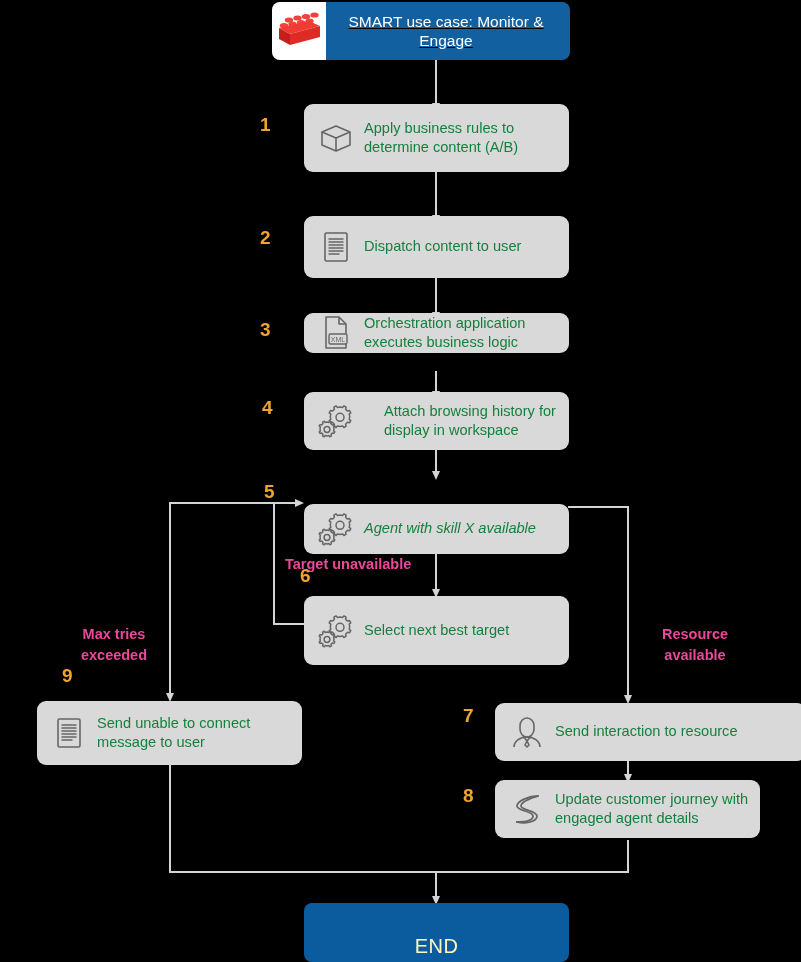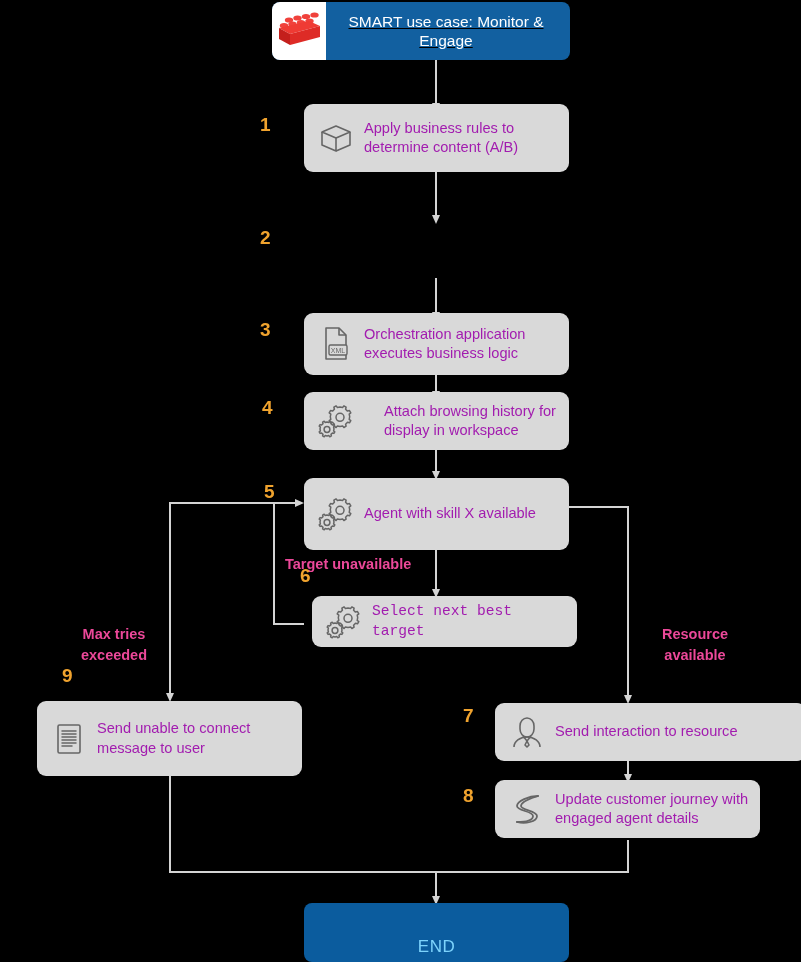--- a/index.html
+++ b/index.html
@@ -75,22 +75,22 @@
     top: 903px;
     width: 265px;
     height: 59px;
     background: #0b5c9e;
     border-radius: 8px;
     display: flex;
     align-items: center;
     justify-content: center;
   }
   .end-label {
-    color: #7dd3fc;
-    font-size: 17px;
+    color: #fef9c3;
+    font-size: 20px;
     letter-spacing: 0.5px;
     margin-top: 28px;
   }
 
   
   .pbox {
     position: absolute;
     background: #d9d9d9;
     border-radius: 9px;
     box-sizing: border-box;
@@ -102,21 +102,21 @@
     flex: 0 0 auto;
     width: 40px;
     height: 40px;
     display: flex;
     align-items: center;
     justify-content: center;
     margin-right: 8px;
   }
   .pbox .ptext {
     flex: 1 1 auto;
-    color: #a21caf;
+    color: #15803d;
     font-size: 14.6px;
     line-height: 1.32;
     padding-right: 8px;
   }
 
   
   .stepnum {
     position: absolute;
     color: #f0a32e;
     font-weight: bold;
@@ -208,94 +208,110 @@
       <svg width="34" height="34" viewBox="0 0 34 34" xmlns="http://www.w3.org/2000/svg" fill="none" stroke="#666666" stroke-width="1.6" stroke-linejoin="round">
         <path d="M3,11 L17,5 L31,11 L17,17 z"></path>
         <path d="M3,11 L3,24 L17,30 L17,17"></path>
         <path d="M31,11 L31,24 L17,30"></path>
       </svg>
     </div>
     <div class="ptext">Apply business rules to determine content (A/B)</div>
   </div>
 
   <div class="stepnum" style="left:260px; top:228px;">2</div>
-
-  <div class="stepnum" style="left:260px; top:320px;">3</div>
-  <div class="pbox" style="left:304px; top:313px; width:265px; height:62px;">
-    <div class="pic">
-      <svg width="30" height="36" viewBox="0 0 30 36" xmlns="http://www.w3.org/2000/svg">
-        <path d="M5,2 L18,2 L25,9 L25,33 L5,33 z" fill="none" stroke="#666666" stroke-width="1.6" stroke-linejoin="round"></path>
-        <path d="M18,2 L18,9 L25,9" fill="none" stroke="#666666" stroke-width="1.6" stroke-linejoin="round"></path>
-        <rect x="8" y="19" width="18" height="10" rx="1.5" fill="#d9d9d9" stroke="#666666" stroke-width="1.4"></rect>
-        <text x="17" y="27" font-family="Liberation Sans, sans-serif" font-size="7" fill="#666666" text-anchor="middle">XML</text>
-      </svg>
-    </div>
-    <div class="ptext">Orchestration application executes business logic</div>
-  </div>
-
-  <div class="stepnum" style="left:262px; top:398px;">4</div>
-  <div class="pbox" style="left:304px; top:392px; width:265px; height:58px;gap:20px;">
-    <div class="pic">
-      <svg width="36" height="34" viewBox="0 0 36 34" xmlns="http://www.w3.org/2000/svg" fill="none" stroke="#666666" stroke-width="1.5" stroke-linejoin="round">
-        <path d="M22,3 l2.6,0.5 l1.3,-1.6 l2.2,1.3 l-0.5,2 l1.9,1.9 l2,-0.5 l1.3,2.2 l-1.6,1.3 l0.5,2.6 l-0.5,2.6 l1.6,1.3 l-1.3,2.2 l-2,-0.5 l-1.9,1.9 l0.5,2 l-2.2,1.3 l-1.3,-1.6 l-2.6,0.5 l-2.6,-0.5 l-1.3,1.6 l-2.2,-1.3 l0.5,-2 l-1.9,-1.9 l-2,0.5 l-1.3,-2.2 l1.6,-1.3 l-0.5,-2.6 l0.5,-2.6 l-1.6,-1.3 l1.3,-2.2 l2,0.5 l1.9,-1.9 l-0.5,-2 l2.2,-1.3 l1.3,1.6 z"></path>
-        <circle cx="22" cy="13.3" r="4"></circle>
-        <path d="M9,18 l1.9,0.4 l0.9,-1.2 l1.6,0.9 l-0.4,1.5 l1.4,1.4 l1.5,-0.4 l0.9,1.6 l-1.2,0.9 l0.4,1.9 l-0.4,1.9 l1.2,0.9 l-0.9,1.6 l-1.5,-0.4 l-1.4,1.4 l0.4,1.5 l-1.6,0.9 l-0.9,-1.2 l-1.9,0.4 l-1.9,-0.4 l-0.9,1.2 l-1.6,-0.9 l0.4,-1.5 l-1.4,-1.4 l-1.5,0.4 l-0.9,-1.6 l1.2,-0.9 l-0.4,-1.9 l0.4,-1.9 l-1.2,-0.9 l0.9,-1.6 l1.5,0.4 l1.4,-1.4 l-0.4,-1.5 l1.6,-0.9 l0.9,1.2 z"></path>
-        <circle cx="9" cy="25.5" r="2.9"></circle>
-      </svg>
-    </div>
-    <div class="ptext">Attach browsing history for display in workspace</div>
-  </div>
-
-  <div class="stepnum" style="left:264px; top:482px;">5</div>
-  <div class="pbox" style="left:304px; top:478px; width:265px; height:72px;">
-    <div class="pic">
-      <svg width="36" height="34" viewBox="0 0 36 34" xmlns="http://www.w3.org/2000/svg" fill="none" stroke="#666666" stroke-width="1.5" stroke-linejoin="round">
-        <path d="M22,3 l2.6,0.5 l1.3,-1.6 l2.2,1.3 l-0.5,2 l1.9,1.9 l2,-0.5 l1.3,2.2 l-1.6,1.3 l0.5,2.6 l-0.5,2.6 l1.6,1.3 l-1.3,2.2 l-2,-0.5 l-1.9,1.9 l0.5,2 l-2.2,1.3 l-1.3,-1.6 l-2.6,0.5 l-2.6,-0.5 l-1.3,1.6 l-2.2,-1.3 l0.5,-2 l-1.9,-1.9 l-2,0.5 l-1.3,-2.2 l1.6,-1.3 l-0.5,-2.6 l0.5,-2.6 l-1.6,-1.3 l1.3,-2.2 l2,0.5 l1.9,-1.9 l-0.5,-2 l2.2,-1.3 l1.3,1.6 z"></path>
-        <circle cx="22" cy="13.3" r="4"></circle>
-        <path d="M9,18 l1.9,0.4 l0.9,-1.2 l1.6,0.9 l-0.4,1.5 l1.4,1.4 l1.5,-0.4 l0.9,1.6 l-1.2,0.9 l0.4,1.9 l-0.4,1.9 l1.2,0.9 l-0.9,1.6 l-1.5,-0.4 l-1.4,1.4 l0.4,1.5 l-1.6,0.9 l-0.9,-1.2 l-1.9,0.4 l-1.9,-0.4 l-0.9,1.2 l-1.6,-0.9 l0.4,-1.5 l-1.4,-1.4 l-1.5,0.4 l-0.9,-1.6 l1.2,-0.9 l-0.4,-1.9 l0.4,-1.9 l-1.2,-0.9 l0.9,-1.6 l1.5,0.4 l1.4,-1.4 l-0.4,-1.5 l1.6,-0.9 l0.9,1.2 z"></path>
-        <circle cx="9" cy="25.5" r="2.9"></circle>
-      </svg>
-    </div>
-    <div class="ptext">Agent with skill X available</div>
-  </div>
-
-  <div class="edgelabel" style="left:285px; top:554px; width:150px;">Target unavailable</div>
-
-  <div class="stepnum" style="left:300px; top:566px;">6</div>
-  <div class="pbox" style="left:312px; top:596px; width:265px; height:51px;font-family:Liberation Mono, monospace;">
-    <div class="pic">
-      <svg width="36" height="34" viewBox="0 0 36 34" xmlns="http://www.w3.org/2000/svg" fill="none" stroke="#666666" stroke-width="1.5" stroke-linejoin="round">
-        <path d="M22,3 l2.6,0.5 l1.3,-1.6 l2.2,1.3 l-0.5,2 l1.9,1.9 l2,-0.5 l1.3,2.2 l-1.6,1.3 l0.5,2.6 l-0.5,2.6 l1.6,1.3 l-1.3,2.2 l-2,-0.5 l-1.9,1.9 l0.5,2 l-2.2,1.3 l-1.3,-1.6 l-2.6,0.5 l-2.6,-0.5 l-1.3,1.6 l-2.2,-1.3 l0.5,-2 l-1.9,-1.9 l-2,0.5 l-1.3,-2.2 l1.6,-1.3 l-0.5,-2.6 l0.5,-2.6 l-1.6,-1.3 l1.3,-2.2 l2,0.5 l1.9,-1.9 l-0.5,-2 l2.2,-1.3 l1.3,1.6 z"></path>
-        <circle cx="22" cy="13.3" r="4"></circle>
-        <path d="M9,18 l1.9,0.4 l0.9,-1.2 l1.6,0.9 l-0.4,1.5 l1.4,1.4 l1.5,-0.4 l0.9,1.6 l-1.2,0.9 l0.4,1.9 l-0.4,1.9 l1.2,0.9 l-0.9,1.6 l-1.5,-0.4 l-1.4,1.4 l0.4,1.5 l-1.6,0.9 l-0.9,-1.2 l-1.9,0.4 l-1.9,-0.4 l-0.9,1.2 l-1.6,-0.9 l0.4,-1.5 l-1.4,-1.4 l-1.5,0.4 l-0.9,-1.6 l1.2,-0.9 l-0.4,-1.9 l0.4,-1.9 l-1.2,-0.9 l0.9,-1.6 l1.5,0.4 l1.4,-1.4 l-0.4,-1.5 l1.6,-0.9 l0.9,1.2 z"></path>
-        <circle cx="9" cy="25.5" r="2.9"></circle>
-      </svg>
-    </div>
-    <div class="ptext">Select next best target</div>
-  </div>
-
-  <div class="edgelabel center" style="left:645px; top:624px; width:100px;">Resource available</div>
-
-  <div class="edgelabel center" style="left:60px; top:624px; width:108px;">Max tries exceeded</div>
-
-  <div class="stepnum" style="left:62px; top:666px;">9</div>
-  <div class="pbox" style="left:37px; top:701px; width:265px; height:75px;">
+  <div class="pbox" style="left:304px; top:216px; width:265px; height:62px;">
     <div class="pic">
       <svg width="30" height="34" viewBox="0 0 30 34" xmlns="http://www.w3.org/2000/svg">
         <rect x="4" y="3" width="22" height="28" rx="1.5" fill="none" stroke="#666666" stroke-width="1.6"></rect>
         <g stroke="#666666" stroke-width="1.5" stroke-linecap="round">
           <line x1="8" y1="9" x2="22" y2="9"></line>
           <line x1="8" y1="12" x2="22" y2="12"></line>
           <line x1="8" y1="15" x2="22" y2="15"></line>
           <line x1="8" y1="18" x2="22" y2="18"></line>
           <line x1="8" y1="21" x2="22" y2="21"></line>
           <line x1="8" y1="24" x2="18" y2="24"></line>
         </g>
       </svg>
     </div>
+    <div class="ptext">Dispatch content to user</div>
+  </div>
+
+  <div class="stepnum" style="left:260px; top:320px;">3</div>
+  <div class="pbox" style="left:304px; top:313px; width:265px; height:40px;">
+    <div class="pic">
+      <svg width="30" height="36" viewBox="0 0 30 36" xmlns="http://www.w3.org/2000/svg">
+        <path d="M5,2 L18,2 L25,9 L25,33 L5,33 z" fill="none" stroke="#666666" stroke-width="1.6" stroke-linejoin="round"></path>
+        <path d="M18,2 L18,9 L25,9" fill="none" stroke="#666666" stroke-width="1.6" stroke-linejoin="round"></path>
+        <rect x="8" y="19" width="18" height="10" rx="1.5" fill="#d9d9d9" stroke="#666666" stroke-width="1.4"></rect>
+        <text x="17" y="27" font-family="Liberation Sans, sans-serif" font-size="7" fill="#666666" text-anchor="middle">XML</text>
+      </svg>
+    </div>
+    <div class="ptext">Orchestration application executes business logic</div>
+  </div>
+
+  <div class="stepnum" style="left:262px; top:398px;">4</div>
+  <div class="pbox" style="left:304px; top:392px; width:265px; height:58px;gap:20px;">
+    <div class="pic">
+      <svg width="36" height="34" viewBox="0 0 36 34" xmlns="http://www.w3.org/2000/svg" fill="none" stroke="#666666" stroke-width="1.5" stroke-linejoin="round">
+        <path d="M22,3 l2.6,0.5 l1.3,-1.6 l2.2,1.3 l-0.5,2 l1.9,1.9 l2,-0.5 l1.3,2.2 l-1.6,1.3 l0.5,2.6 l-0.5,2.6 l1.6,1.3 l-1.3,2.2 l-2,-0.5 l-1.9,1.9 l0.5,2 l-2.2,1.3 l-1.3,-1.6 l-2.6,0.5 l-2.6,-0.5 l-1.3,1.6 l-2.2,-1.3 l0.5,-2 l-1.9,-1.9 l-2,0.5 l-1.3,-2.2 l1.6,-1.3 l-0.5,-2.6 l0.5,-2.6 l-1.6,-1.3 l1.3,-2.2 l2,0.5 l1.9,-1.9 l-0.5,-2 l2.2,-1.3 l1.3,1.6 z"></path>
+        <circle cx="22" cy="13.3" r="4"></circle>
+        <path d="M9,18 l1.9,0.4 l0.9,-1.2 l1.6,0.9 l-0.4,1.5 l1.4,1.4 l1.5,-0.4 l0.9,1.6 l-1.2,0.9 l0.4,1.9 l-0.4,1.9 l1.2,0.9 l-0.9,1.6 l-1.5,-0.4 l-1.4,1.4 l0.4,1.5 l-1.6,0.9 l-0.9,-1.2 l-1.9,0.4 l-1.9,-0.4 l-0.9,1.2 l-1.6,-0.9 l0.4,-1.5 l-1.4,-1.4 l-1.5,0.4 l-0.9,-1.6 l1.2,-0.9 l-0.4,-1.9 l0.4,-1.9 l-1.2,-0.9 l0.9,-1.6 l1.5,0.4 l1.4,-1.4 l-0.4,-1.5 l1.6,-0.9 l0.9,1.2 z"></path>
+        <circle cx="9" cy="25.5" r="2.9"></circle>
+      </svg>
+    </div>
+    <div class="ptext">Attach browsing history for display in workspace</div>
+  </div>
+
+  <div class="stepnum" style="left:264px; top:482px;">5</div>
+  <div class="pbox" style="left:304px; top:504px; width:265px; height:50px;font-style:italic;">
+    <div class="pic">
+      <svg width="36" height="34" viewBox="0 0 36 34" xmlns="http://www.w3.org/2000/svg" fill="none" stroke="#666666" stroke-width="1.5" stroke-linejoin="round">
+        <path d="M22,3 l2.6,0.5 l1.3,-1.6 l2.2,1.3 l-0.5,2 l1.9,1.9 l2,-0.5 l1.3,2.2 l-1.6,1.3 l0.5,2.6 l-0.5,2.6 l1.6,1.3 l-1.3,2.2 l-2,-0.5 l-1.9,1.9 l0.5,2 l-2.2,1.3 l-1.3,-1.6 l-2.6,0.5 l-2.6,-0.5 l-1.3,1.6 l-2.2,-1.3 l0.5,-2 l-1.9,-1.9 l-2,0.5 l-1.3,-2.2 l1.6,-1.3 l-0.5,-2.6 l0.5,-2.6 l-1.6,-1.3 l1.3,-2.2 l2,0.5 l1.9,-1.9 l-0.5,-2 l2.2,-1.3 l1.3,1.6 z"></path>
+        <circle cx="22" cy="13.3" r="4"></circle>
+        <path d="M9,18 l1.9,0.4 l0.9,-1.2 l1.6,0.9 l-0.4,1.5 l1.4,1.4 l1.5,-0.4 l0.9,1.6 l-1.2,0.9 l0.4,1.9 l-0.4,1.9 l1.2,0.9 l-0.9,1.6 l-1.5,-0.4 l-1.4,1.4 l0.4,1.5 l-1.6,0.9 l-0.9,-1.2 l-1.9,0.4 l-1.9,-0.4 l-0.9,1.2 l-1.6,-0.9 l0.4,-1.5 l-1.4,-1.4 l-1.5,0.4 l-0.9,-1.6 l1.2,-0.9 l-0.4,-1.9 l0.4,-1.9 l-1.2,-0.9 l0.9,-1.6 l1.5,0.4 l1.4,-1.4 l-0.4,-1.5 l1.6,-0.9 l0.9,1.2 z"></path>
+        <circle cx="9" cy="25.5" r="2.9"></circle>
+      </svg>
+    </div>
+    <div class="ptext">Agent with skill X available</div>
+  </div>
+
+  <div class="edgelabel" style="left:285px; top:554px; width:150px;">Target unavailable</div>
+
+  <div class="stepnum" style="left:300px; top:566px;">6</div>
+  <div class="pbox" style="left:304px; top:596px; width:265px; height:69px;">
+    <div class="pic">
+      <svg width="36" height="34" viewBox="0 0 36 34" xmlns="http://www.w3.org/2000/svg" fill="none" stroke="#666666" stroke-width="1.5" stroke-linejoin="round">
+        <path d="M22,3 l2.6,0.5 l1.3,-1.6 l2.2,1.3 l-0.5,2 l1.9,1.9 l2,-0.5 l1.3,2.2 l-1.6,1.3 l0.5,2.6 l-0.5,2.6 l1.6,1.3 l-1.3,2.2 l-2,-0.5 l-1.9,1.9 l0.5,2 l-2.2,1.3 l-1.3,-1.6 l-2.6,0.5 l-2.6,-0.5 l-1.3,1.6 l-2.2,-1.3 l0.5,-2 l-1.9,-1.9 l-2,0.5 l-1.3,-2.2 l1.6,-1.3 l-0.5,-2.6 l0.5,-2.6 l-1.6,-1.3 l1.3,-2.2 l2,0.5 l1.9,-1.9 l-0.5,-2 l2.2,-1.3 l1.3,1.6 z"></path>
+        <circle cx="22" cy="13.3" r="4"></circle>
+        <path d="M9,18 l1.9,0.4 l0.9,-1.2 l1.6,0.9 l-0.4,1.5 l1.4,1.4 l1.5,-0.4 l0.9,1.6 l-1.2,0.9 l0.4,1.9 l-0.4,1.9 l1.2,0.9 l-0.9,1.6 l-1.5,-0.4 l-1.4,1.4 l0.4,1.5 l-1.6,0.9 l-0.9,-1.2 l-1.9,0.4 l-1.9,-0.4 l-0.9,1.2 l-1.6,-0.9 l0.4,-1.5 l-1.4,-1.4 l-1.5,0.4 l-0.9,-1.6 l1.2,-0.9 l-0.4,-1.9 l0.4,-1.9 l-1.2,-0.9 l0.9,-1.6 l1.5,0.4 l1.4,-1.4 l-0.4,-1.5 l1.6,-0.9 l0.9,1.2 z"></path>
+        <circle cx="9" cy="25.5" r="2.9"></circle>
+      </svg>
+    </div>
+    <div class="ptext">Select next best target</div>
+  </div>
+
+  <div class="edgelabel center" style="left:645px; top:624px; width:100px;">Resource available</div>
+
+  <div class="edgelabel center" style="left:60px; top:624px; width:108px;">Max tries exceeded</div>
+
+  <div class="stepnum" style="left:62px; top:666px;">9</div>
+  <div class="pbox" style="left:37px; top:701px; width:265px; height:64px;">
+    <div class="pic">
+      <svg width="30" height="34" viewBox="0 0 30 34" xmlns="http://www.w3.org/2000/svg">
+        <rect x="4" y="3" width="22" height="28" rx="1.5" fill="none" stroke="#666666" stroke-width="1.6"></rect>
+        <g stroke="#666666" stroke-width="1.5" stroke-linecap="round">
+          <line x1="8" y1="9" x2="22" y2="9"></line>
+          <line x1="8" y1="12" x2="22" y2="12"></line>
+          <line x1="8" y1="15" x2="22" y2="15"></line>
+          <line x1="8" y1="18" x2="22" y2="18"></line>
+          <line x1="8" y1="21" x2="22" y2="21"></line>
+          <line x1="8" y1="24" x2="18" y2="24"></line>
+        </g>
+      </svg>
+    </div>
     <div class="ptext">Send unable to connect message to user</div>
   </div>
 
   <div class="stepnum" style="left:463px; top:706px;">7</div>
   <div class="pbox" style="left:495px; top:703px; width:311px; height:58px;">
     <div class="pic">
       <svg width="34" height="36" viewBox="0 0 34 36" xmlns="http://www.w3.org/2000/svg" fill="none" stroke="#666666" stroke-width="1.6" stroke-linejoin="round">
         <path d="M10,12 a7,8 0 0 1 14,0 l0,3 a7,8 0 0 1 -14,0 z"></path>
         <path d="M4,33 a13,10 0 0 1 26,0"></path>
         <path d="M13,22 L17,27 L21,22"></path>

